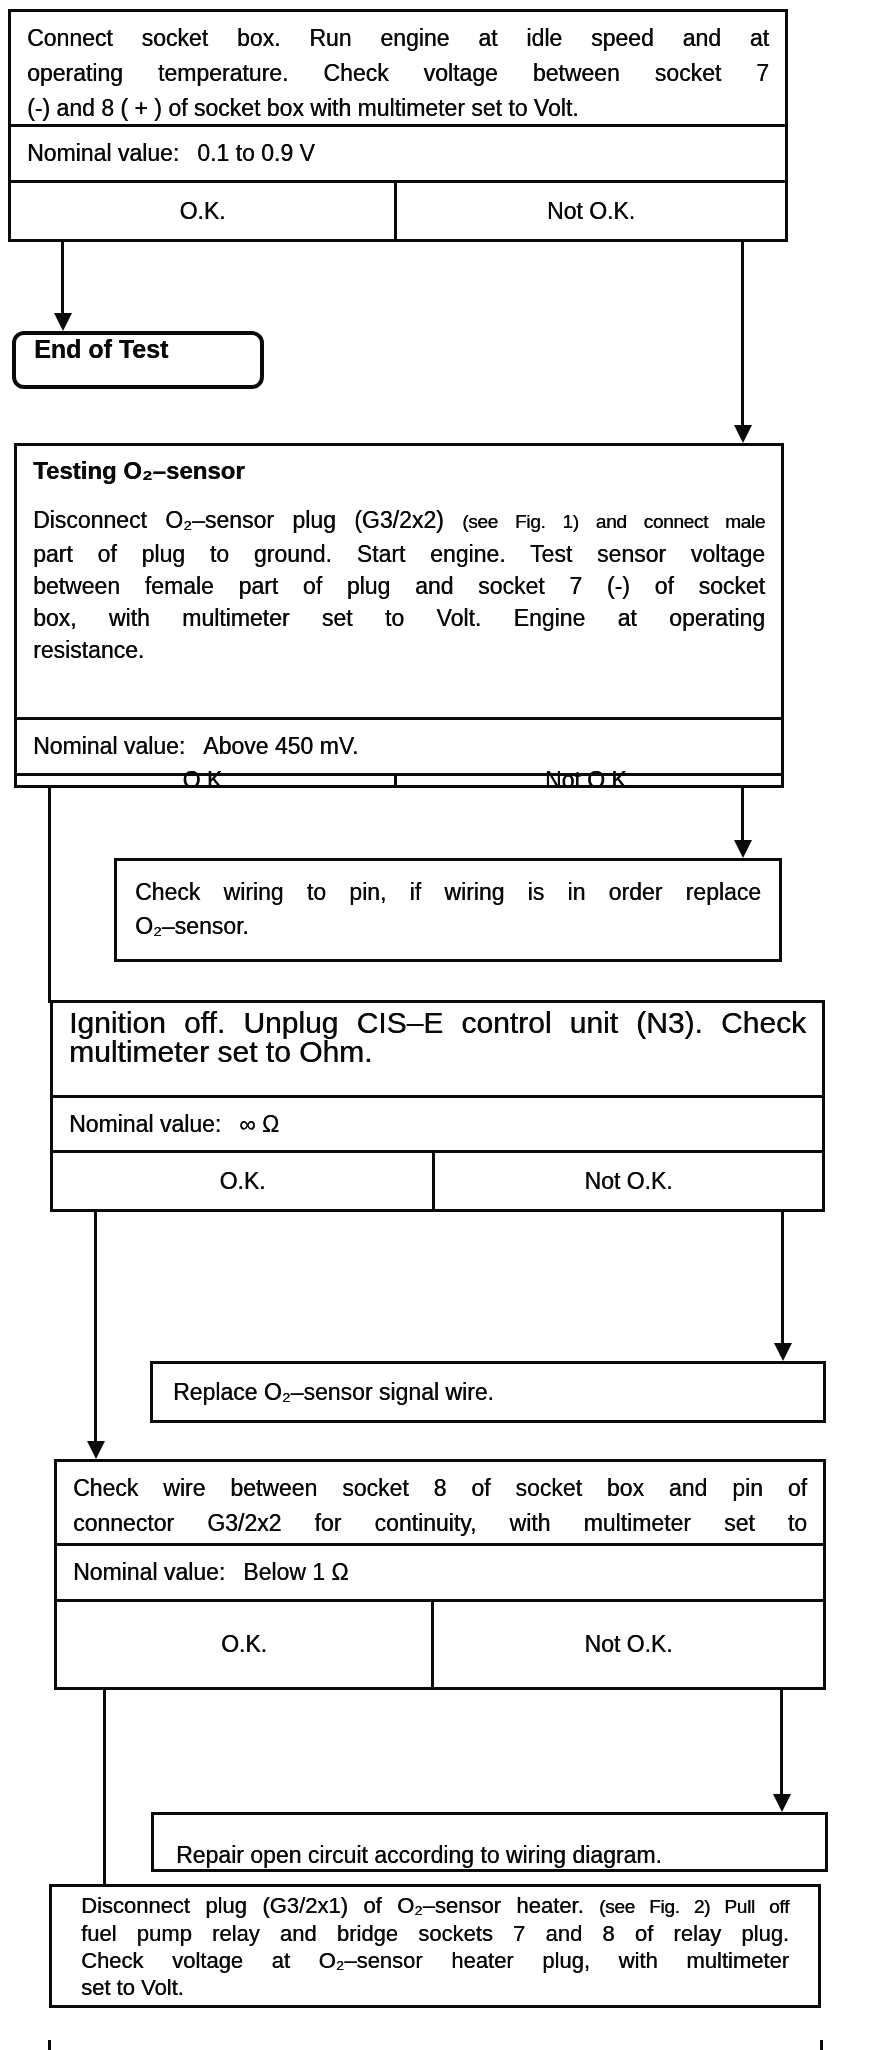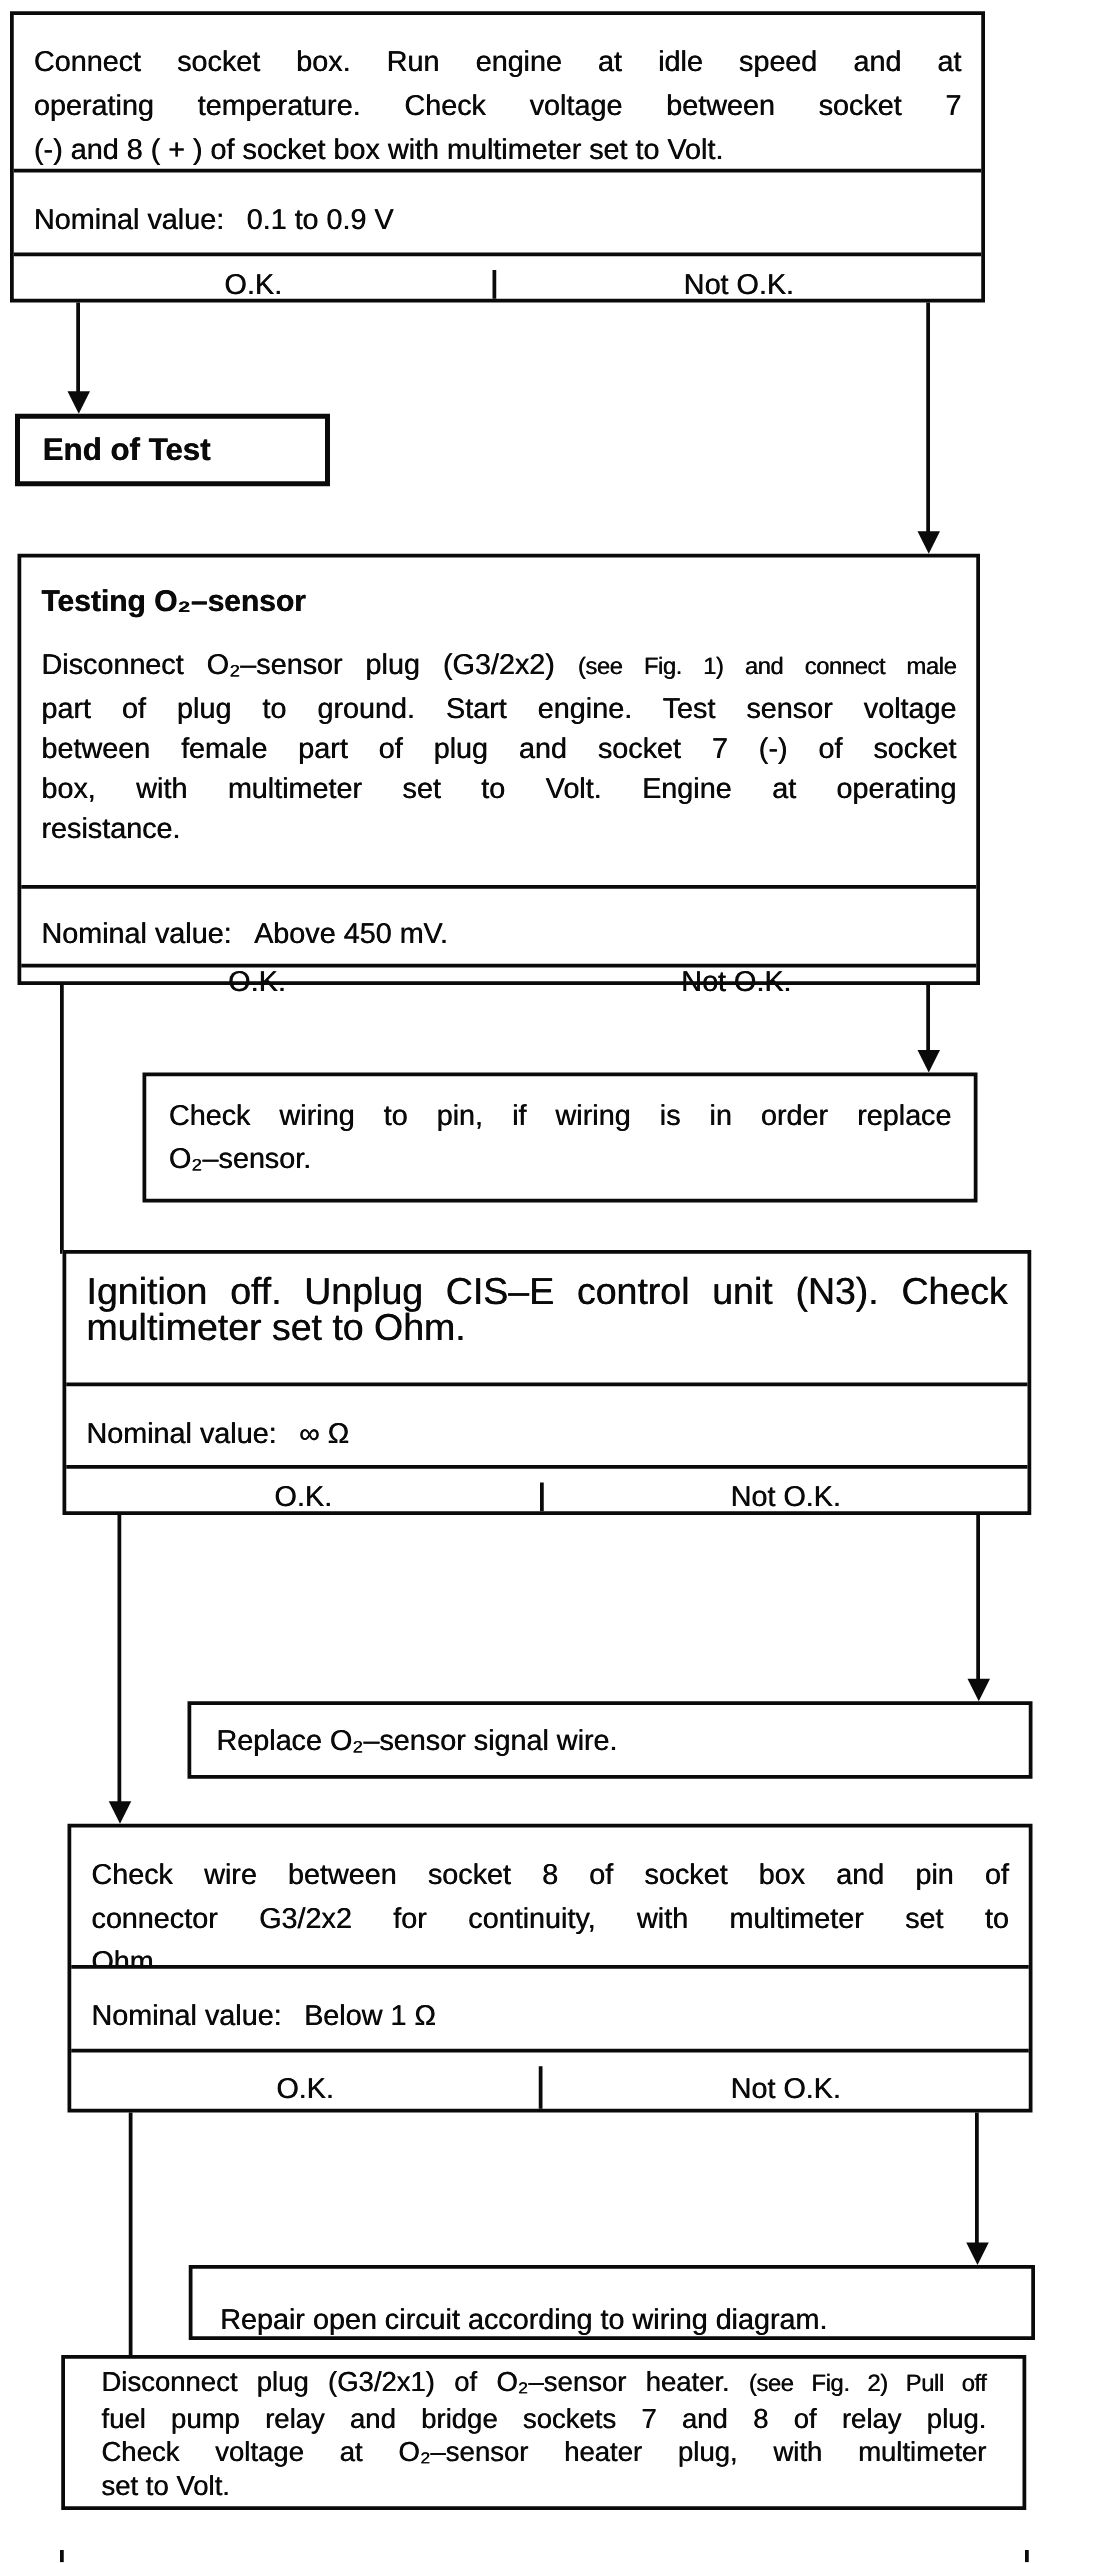--- a/index.html
+++ b/index.html
@@ -7,21 +7,21 @@
   #page{
     position:relative; width:880px; height:2050px; background:#ffffff;
     font-family:"Liberation Sans","DejaVu Sans",sans-serif;
     color:var(--ink); overflow:hidden;
   }
   .box{ position:absolute; box-sizing:border-box; border:3px solid var(--ink); background:#fff; }
   .ink{ text-shadow:0.4px 0 currentColor; }
 
   
   .step{ display:flex; flex-direction:column; }
-  .sec{ box-sizing:border-box;margin-top:11px; }
+  .sec{ box-sizing:border-box; }
   .sec-text{ border-bottom:3px solid var(--ink); overflow:hidden; }
   .sec-nominal{ border-bottom:3px solid var(--ink); display:flex; align-items:center; padding:0 16px; font-size:23px; }
   .nomval{ margin-left:18px; }
   .sec-okrow{ display:flex; flex:1; min-height:0; }
   .cell{ display:flex; align-items:center; justify-content:center; font-size:23px; box-sizing:border-box; }
   .cell-ok{ border-right:3px solid var(--ink); }
   .cell-notok{ flex:1; }
 
   .lines{ font-size:23px; }
   .lines .line{ text-align:justify; text-align-last:justify; }
@@ -29,21 +29,21 @@
   .lines .small{ font-size:19px; letter-spacing:-0.3px; }
 
   
   #blockA{ left:8px; top:9px; width:780px; height:233px; }
   #blockA .sec-text{ height:115px; padding:9px 16px 0; }
   #blockA .lines{ line-height:35px; }
   #blockA .sec-nominal{ height:56px; }
 
   
   #endOfTest{ left:12px; top:331px; width:252px; height:58px; border-width:4px;
-    display:flex; align-items:center; padding-left:18px; font-size:25px; font-weight:bold; }
+    display:flex; align-items:flex-start; padding-left:18px; font-size:25px; font-weight:bold;border-radius:12px; }
 
   
   #blockB{ left:14px; top:443px; width:770px; height:345px; }
   #blockB .sec-text{ height:274px; padding:11px 16px 0; }
   #blockB .btitle{ font-size:24px; font-weight:bold; margin-bottom:19px; }
   #blockB .lines{ line-height:32px; }
   #blockB .sec-nominal{ height:56px; }
 
   
   #checkWiring{ left:114px; top:858px; width:668px; height:104px; padding:14px 18px 0; }
@@ -54,21 +54,21 @@
   #blockC .sec-text{ height:95px; padding:5px 16px 0; }
   #blockC .lines{ font-size:30px; line-height:29px; }
   #blockC .sec-nominal{ height:55px; }
 
   
   #replaceBox{ left:150px; top:1361px; width:676px; height:62px;
     display:flex; align-items:center; padding-left:20px; font-size:23px; }
 
   
   #blockD{ left:54px; top:1459px; width:772px; height:231px; }
-  #blockD .sec-text{ height:102px; padding:9px 16px 0; }
+  #blockD .sec-text{ height:84px; padding:9px 16px 0; }
   #blockD .lines{ line-height:35px; }
   #blockD .sec-nominal{ height:56px; }
 
   
   #repairBox{ left:151px; top:1812px; width:677px; height:60px;
     display:flex; align-items:flex-end; padding-left:22px; font-size:23px; }
 
   
   #blockE{ left:49px; top:1884px; width:772px; height:124px; padding:5px 29px 0; }
   #blockE .lines{ font-size:22px; line-height:27px; }

